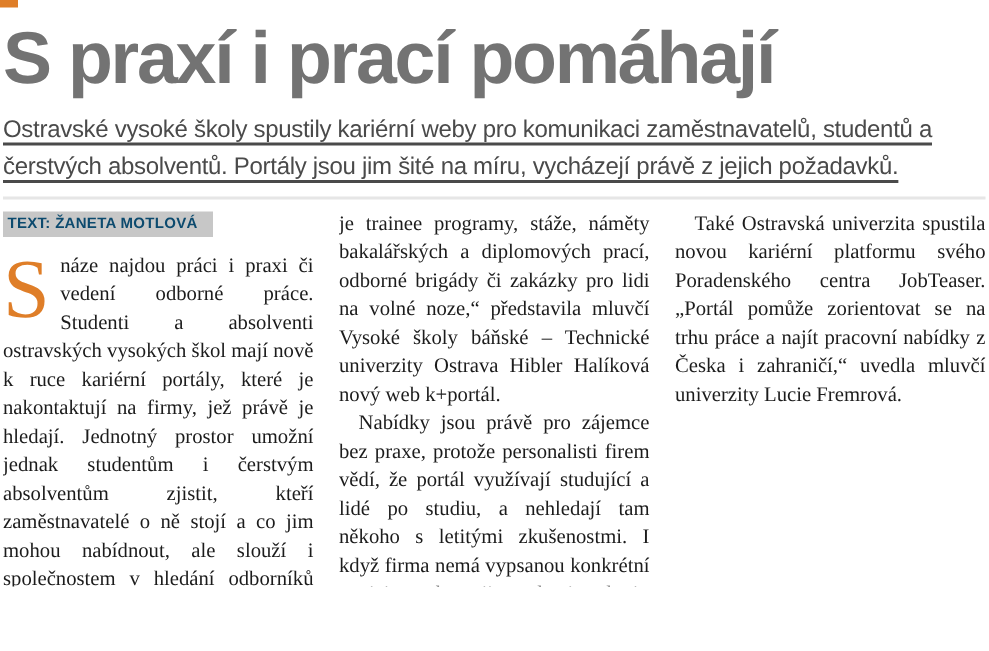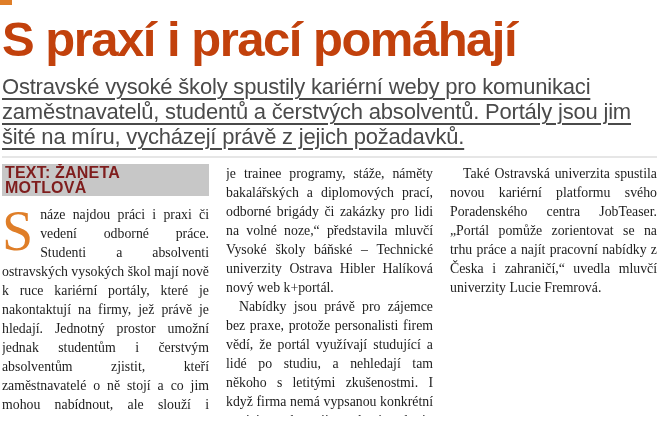--- a/index.html
+++ b/index.html
@@ -13,32 +13,32 @@
     padding: 8px 2px 0 2px;
     font-family: "Liberation Sans", sans-serif;
   }
   .crop-mark {
     position: absolute;
     left: 0; top: 0;
     width: 12px; height: 5px;
     background: #df7e28;
   }
   .headline {
-    color: #c2410c;
+    color: #737373;
     font-family: "Liberation Sans", sans-serif;
     font-weight: bold;
     font-size: 49px;
     line-height: 50px;
     letter-spacing: -1.5px;
     margin-top: 6px;
   }
   .subheadline {
     margin-top: 10px;
     color: #4a4a4a;
-    font-size: 22px;
+    font-size: 16px;
     line-height: 25px;
     text-decoration: underline;
     text-decoration-color: #4a4a4a;
     text-decoration-thickness: 2px;
     text-underline-offset: 4px;
     letter-spacing: -0.2px;
   }
   .thin-rule {
     margin-top: 7px;
     height: 2px;
@@ -48,23 +48,23 @@
     display: flex;
     gap: 17px;
     margin-top: 6px;
     height: 252px;
     overflow: hidden;
   }
   .col { flex: 1 1 0; overflow: hidden; }
   .byline {
     display: inline-block;
     background: #c7c7c7;
-    color: #7f1d1d;
+    color: #0c4a6e;
     font-weight: bold;
-    font-size: 16px;
+    font-size: 10px;
     line-height: 15px;
     padding: 1px 10px 1px 3px;
     letter-spacing: 0.2px;
     margin-bottom: 9px;
   }
   .body-p {
     font-family: "Liberation Serif", serif;
     font-size: 13.8px;
     line-height: 19px;
     color: #1c1c1c;

